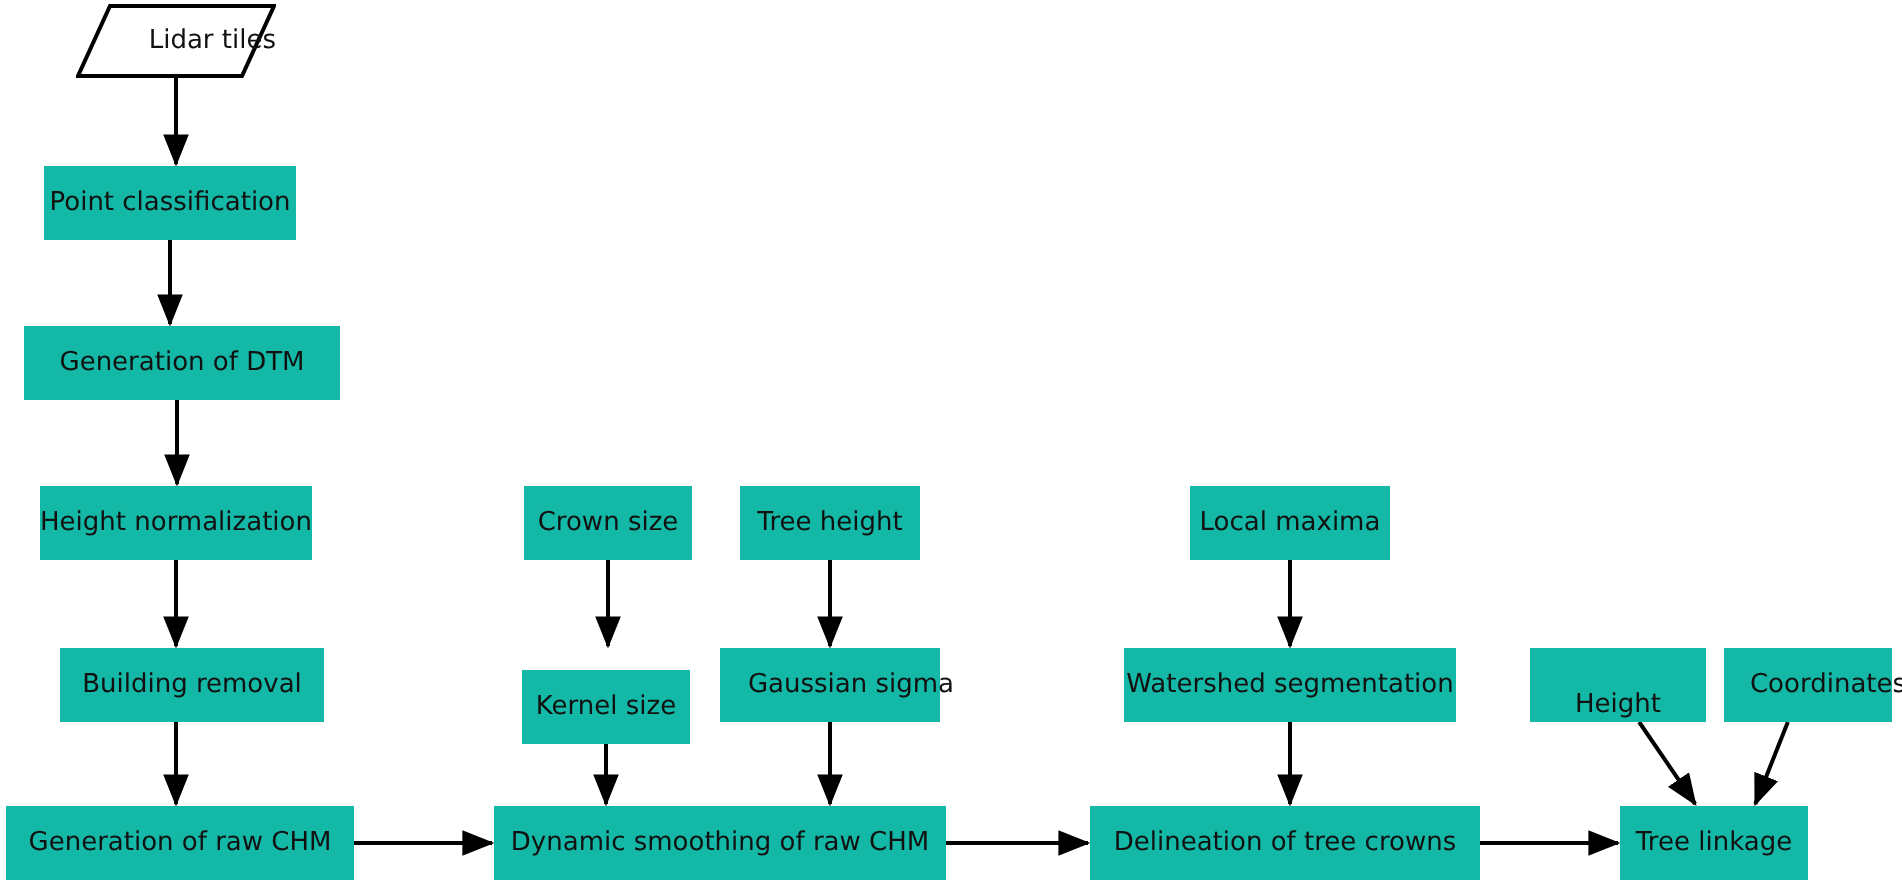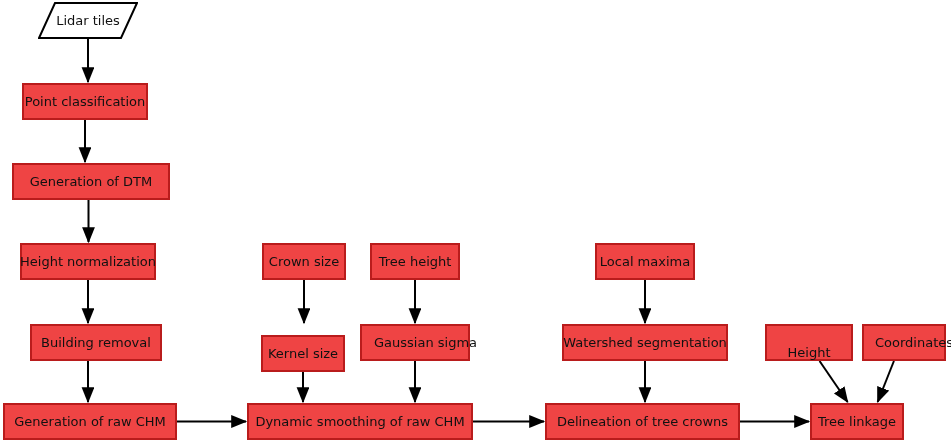--- a/index.html
+++ b/index.html
@@ -19,22 +19,22 @@
     position: absolute;
     left: 0;
     top: 0;
     width: 951px;
     height: 443px;
     pointer-events: none;
   }
   .node {
     position: absolute;
     box-sizing: border-box;
-    border: 2px solid #b91c1c;
-    background: #ef4444;
+    border: 2px solid #14b8a6;
+    background: #14b8a6;
     display: flex;
     align-items: center;
     justify-content: center;
     color: #111111;
     font-size: 13px;
     line-height: 1;
     white-space: nowrap;
   }
   .node.io {
     border: none;
@@ -76,21 +76,21 @@
         <path d="M645,280 L645,323" marker-end="url(#arrowhead)"></path>
         <path d="M645,361 L645,402" marker-end="url(#arrowhead)"></path>
         <path d="M177,421.5 L246,421.5" marker-end="url(#arrowhead)"></path>
         <path d="M473,421.5 L544,421.5" marker-end="url(#arrowhead)"></path>
         <path d="M740,421.5 L809,421.5" marker-end="url(#arrowhead)"></path>
         <path d="M819.56,361 L847.6,402" marker-end="url(#arrowhead)"></path>
         <path d="M893.92,361 L877.68,402" marker-end="url(#arrowhead)"></path>
       </g>
   </svg>
   <div id="node-layer">
-      <div class="node io" style="left: 38px; top: 2px; width: 100px; height: 37px;">
+      <div class="node io" style="left: 38px; top: 2px; width: 100px; height: 37px; justify-content: flex-end;">
         <svg class="para-shape" viewBox="0 0 100 37" preserveAspectRatio="none">
           <path d="M17,1 L99,1 L83,36 L1,36 Z" fill="#ffffff" stroke="#000000" stroke-width="2" vector-effect="non-scaling-stroke"></path>
         </svg>
         <span class="iolabel">Lidar tiles</span>
       </div>
       <div class="node" style="left: 22px; top: 83px; width: 126px; height: 37px;">
         <span class="iolabel">Point classification</span>
       </div>
       <div class="node" style="left: 12px; top: 163px; width: 158px; height: 37px;">
         <span class="iolabel">Generation of DTM</span>

